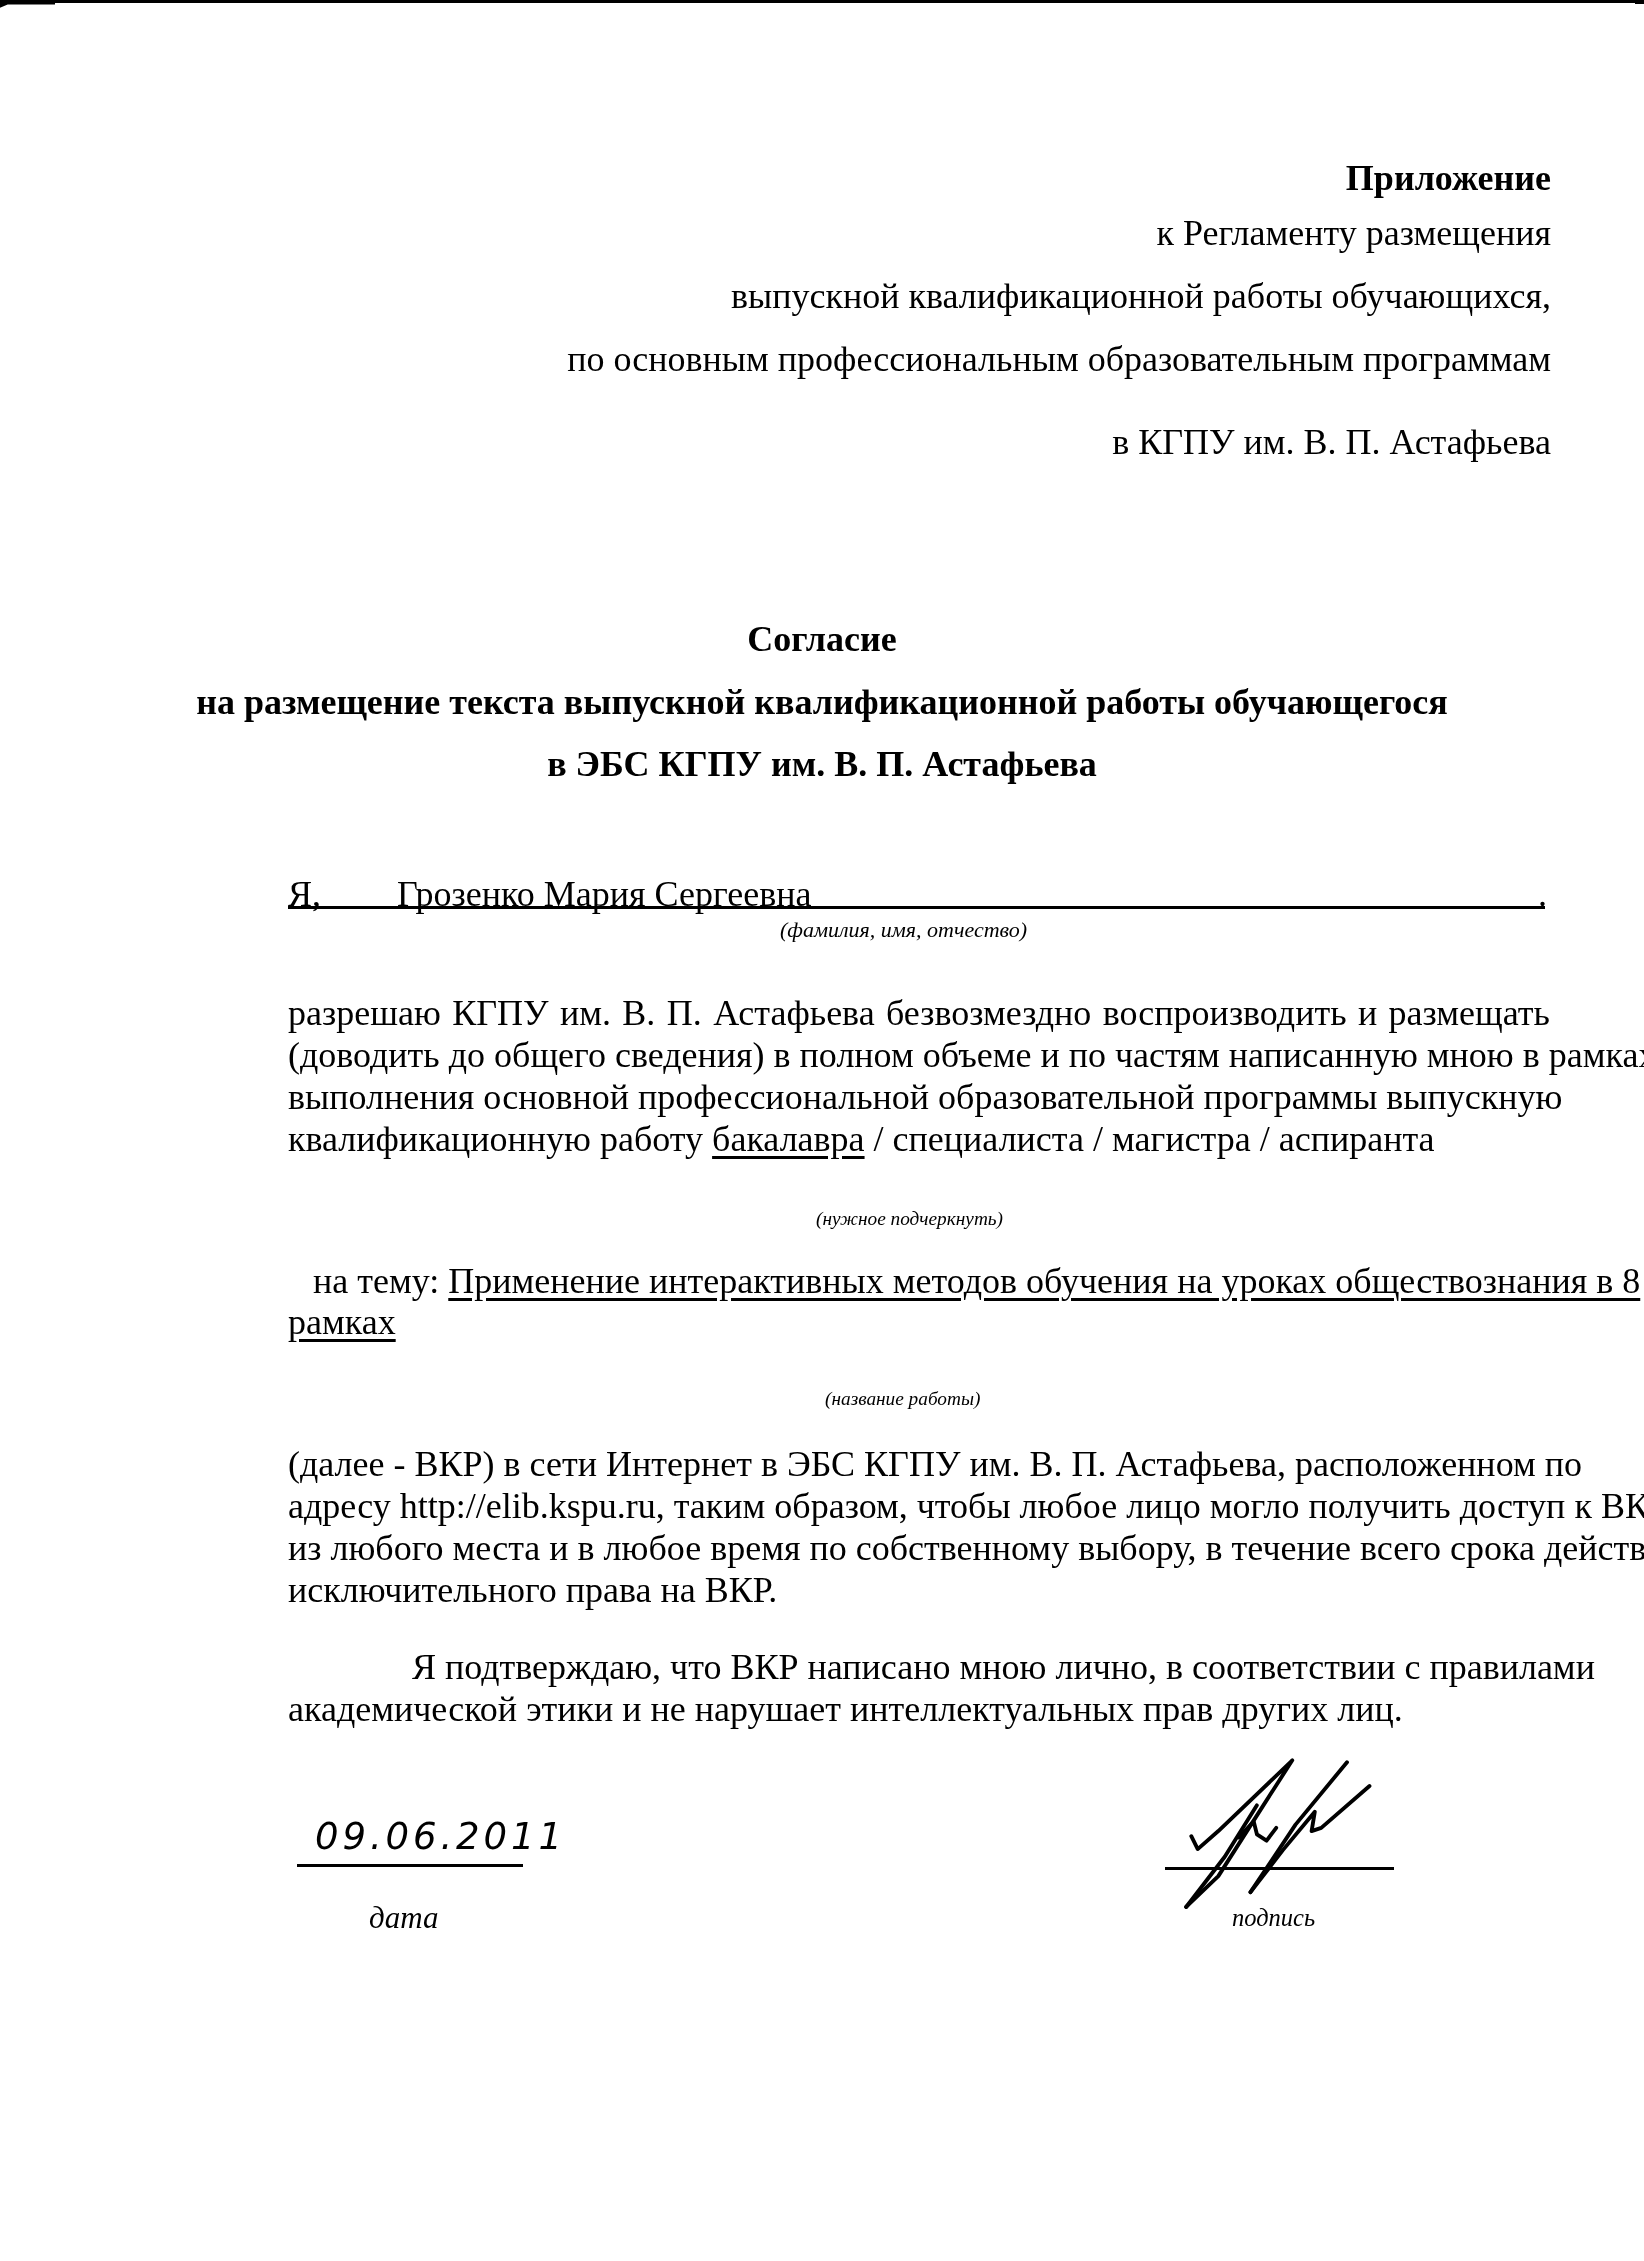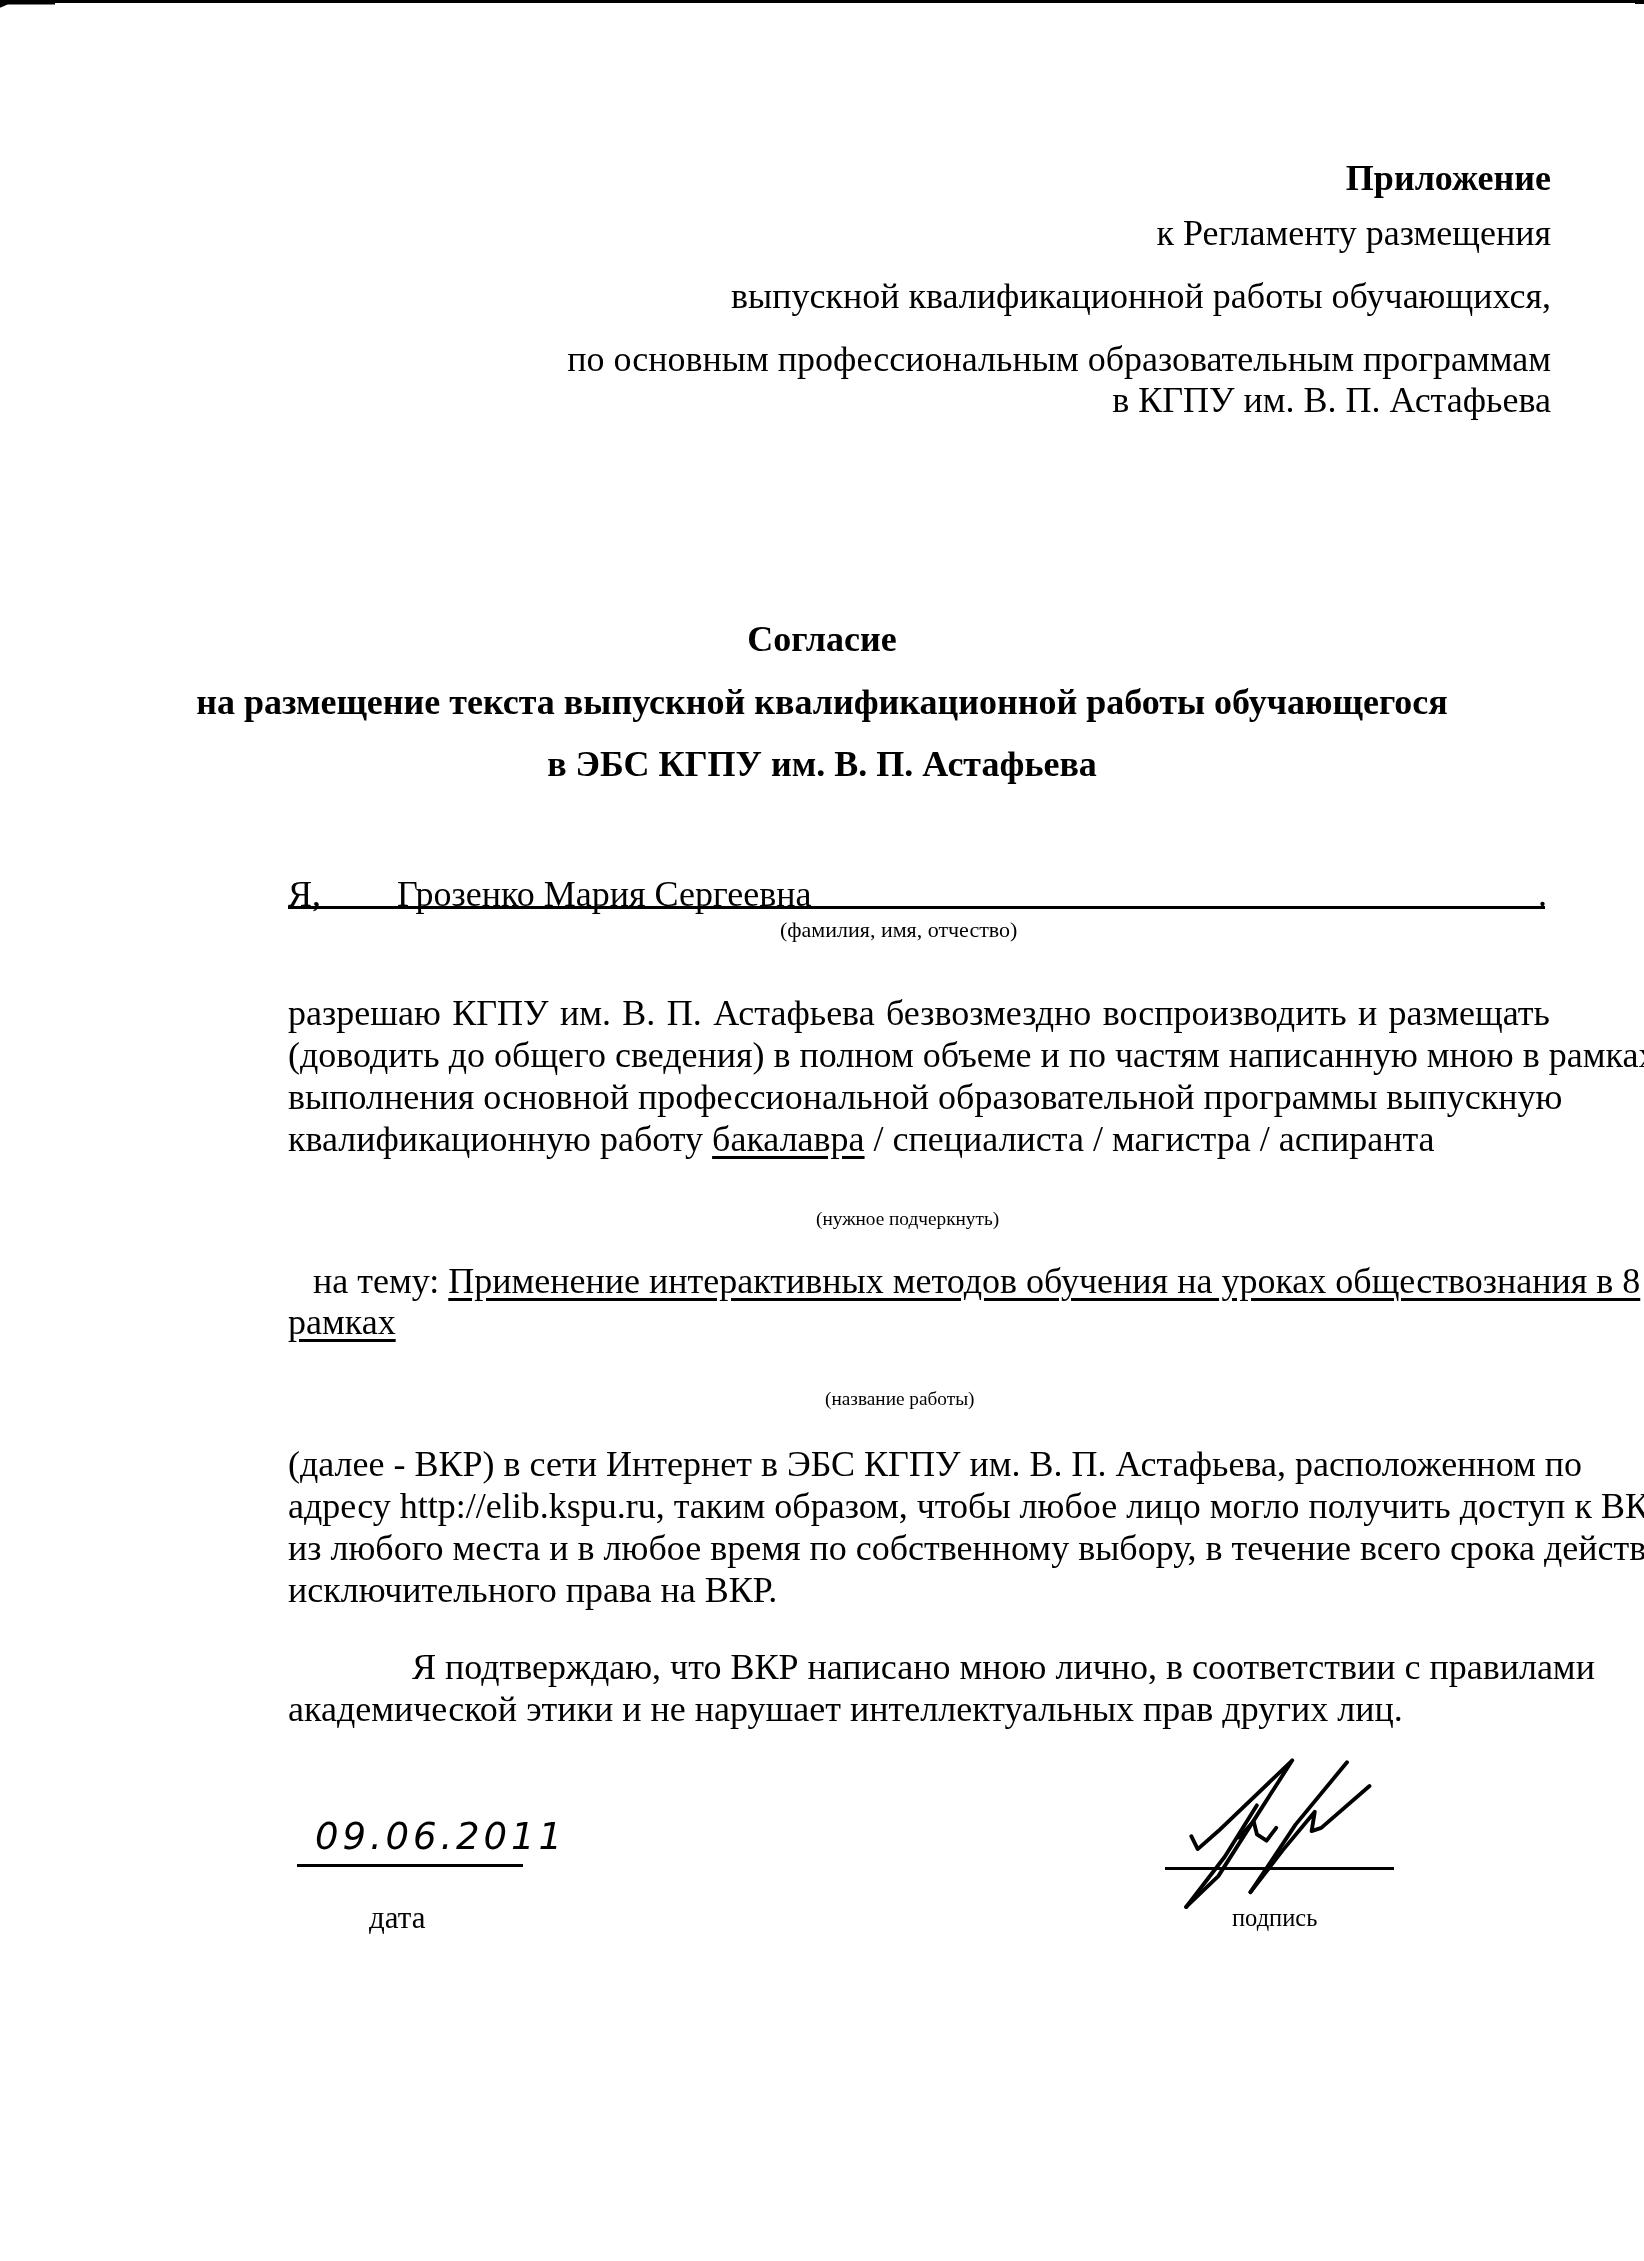--- a/index.html
+++ b/index.html
@@ -11,42 +11,42 @@
   .scan-corner-tl { position: absolute; left: 0; top: 0; width: 55px; height: 7.7px; background: #000;
                     clip-path: polygon(0 0, 100% 0, 100% 60%, 14% 60%, 0 100%); }
   .scan-corner-tr { position: absolute; right: 0; top: 0; width: 9px; height: 3.9px; background: #000; }
 
   .line { position: absolute; white-space: nowrap; font-size: 36px; line-height: 41px; }
   .right { right: 93px; text-align: right; }
   .center { left: 0; width: 1644px; text-align: center; }
   .bold { font-weight: bold; margin-top: 8px; }
   .justify-line { left: 288px; width: 1262px; text-align: justify; text-align-last: justify; }
   .plain-line { left: 288px; }
-  .caption { position: absolute; font-size: 22px; line-height: 26px; white-space: nowrap; }
+  .caption { position: absolute; font-style: italic; font-size: 22px; line-height: 26px; white-space: nowrap; }
   .caption-small { font-size: 19.3px; }
   .underline { text-decoration: underline; text-decoration-thickness: 2.6px; text-underline-offset: 5.2px; }
 
   .rule { position: absolute; background: #000; height: 3.2px; }
 
   .handwritten { position: absolute; font-family: "DejaVu Sans", sans-serif; font-style: italic;
                  font-size: 37px; letter-spacing: 3.9px; font-weight: 300; }
 </style>
 </head>
 <body>
 
 <div class="scan-top-line"></div>
 <div class="scan-corner-tl"></div>
 <div class="scan-corner-tr"></div>
 
 <div>
   <div class="line right bold" style="top:150px;">Приложение</div>
   <div class="line right" style="top:213px;">к Регламенту размещения</div>
   <div class="line right" style="top:276px;">выпускной квалификационной работы обучающихся,</div>
   <div class="line right" style="top:339px;">по основным профессиональным образовательным программам</div>
-  <div class="line right" style="top:380px;">в КГПУ им. В. П. Астафьева</div>
+  <div class="line right" style="top:422px;">в КГПУ им. В. П. Астафьева</div>
 </div>
 
 <div>
   <div class="line center bold" style="top:611px; padding-right:84px;">Согласие</div>
   <div class="line center bold" style="top:674px; padding-right:84px;">на размещение текста выпускной квалификационной работы обучающегося</div>
   <div class="line center bold" style="top:736px; padding-right:84px;">в ЭБС КГПУ им. В. П. Астафьева</div>
 </div>
 
 <div>
   <div class="line" style="top:874px; left:288px;">Я,</div>

